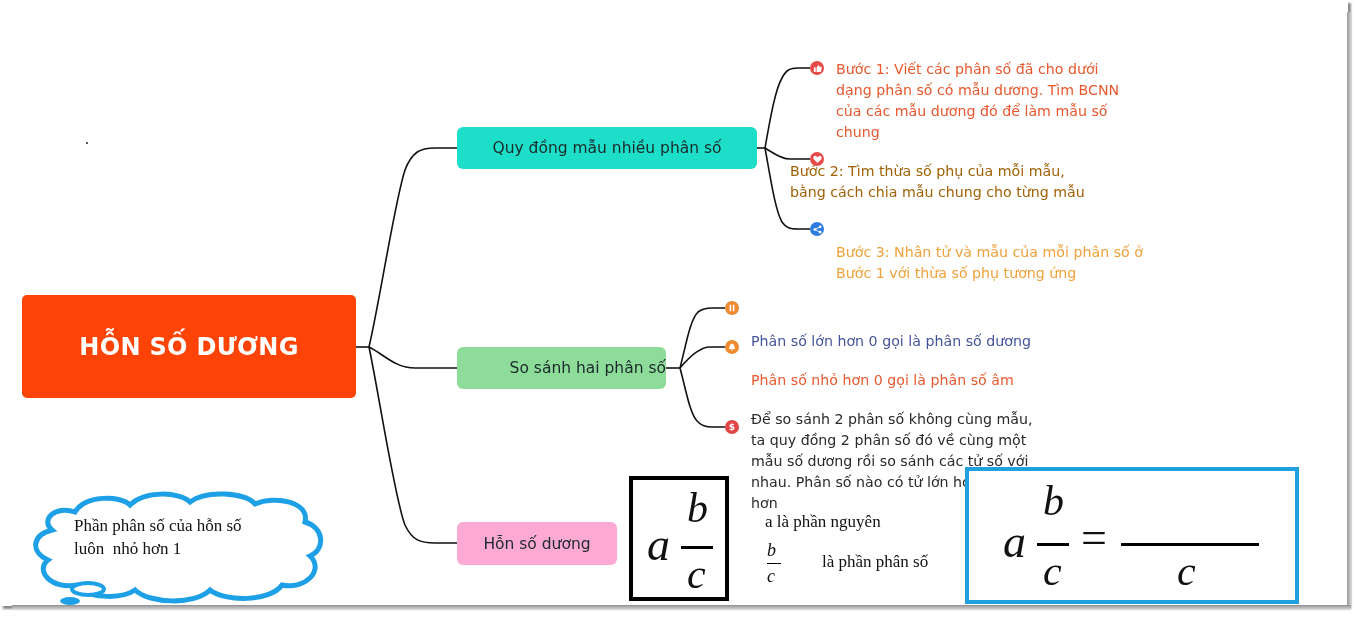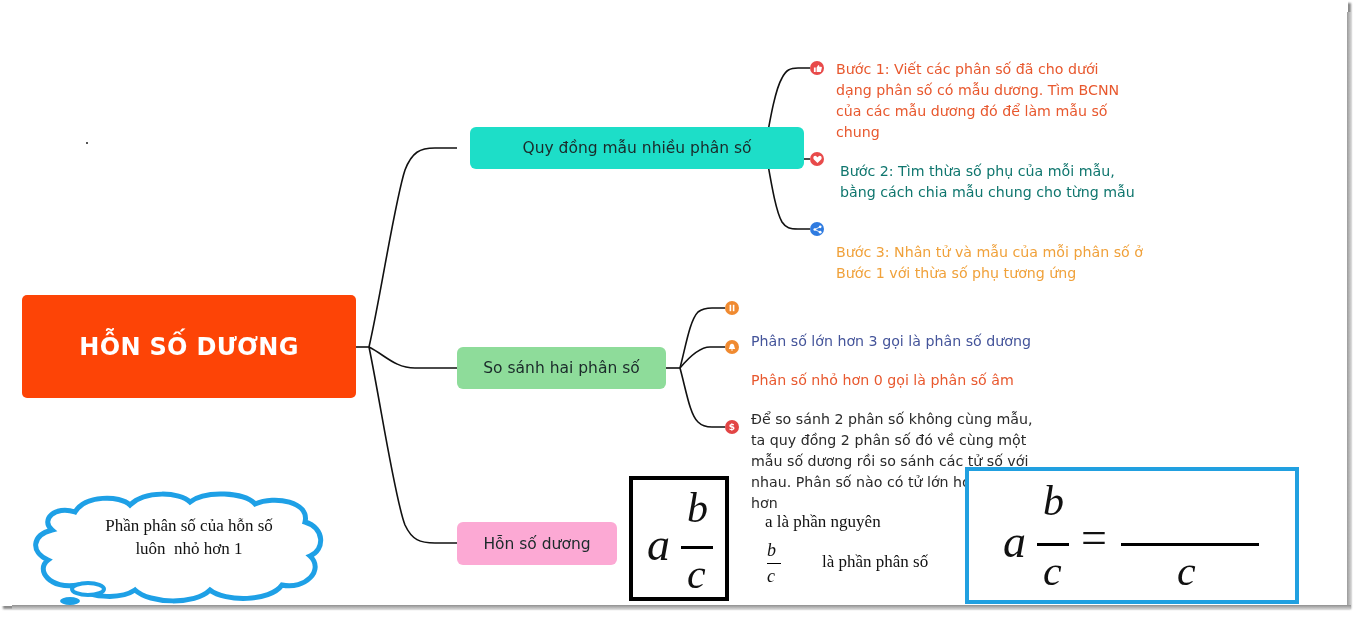--- a/index.html
+++ b/index.html
@@ -23,47 +23,47 @@
     background:#fd4406; border-radius:5px;
     color:#fff; font-weight:bold; font-size:24px; line-height:34px;
     display:flex; flex-direction:column; align-items:center; justify-content:center; text-align:center;
     font-family:"DejaVu Sans", sans-serif; letter-spacing:0.3px;
   }
   .branch {
     position:absolute; height:42px; border-radius:6px;
     display:flex; align-items:center; justify-content:center;
     font-size:15.5px; color:#1b2a2a; font-family:"DejaVu Sans", sans-serif;
   }
-  .b1 { left:457px; top:127px; width:334px; background:#1ddec8;margin-left:13px; }
-  .b2 { left:457px; top:347px; width:209px; background:#8edc9a; }
+  .b1 { left:457px; top:127px; width:300px; background:#1ddec8; }
+  .b2 { left:457px; top:347px; width:209px; background:#8edc9a;justify-content:flex-end; }
   .b3 { left:457px; top:522px; width:160px; height:43px; background:#fca9d4; }
 
   .leaf {
     position:absolute; font-size:14.2px; line-height:21px;
     font-family:"DejaVu Sans", sans-serif;
     margin-top:33px;
   }
   .leaf .txt { display:block; }
   .icon {
     position:absolute; width:14px; height:14px; border-radius:50%;
     display:flex; align-items:center; justify-content:center;
     color:#fff; font-size:9px; font-weight:bold; line-height:1;
   }
 
   .l1 { left:836px; top:26px; width:300px; color:#e8582e; }
-  .l2 { left:840px; top:128px; width:300px; color:#0f766e; }
+  .l2 { left:790px; top:128px; width:300px; color:#a16207; }
   .l3 { left:836px; top:209px; width:320px; color:#f0a13a; }
   .l4 { left:751px; top:298px; width:320px; color:#44549a; }
   .l5 { left:751px; top:337px; width:320px; color:#e8582e; }
   .l6 { left:751px; top:376px; width:300px; color:#2a2a2a; }
 
   .cloud { position:absolute; left:30px; top:490px; width:300px; height:118px; }
   .cloud-text {
     position:absolute; left:74px; top:514px; width:230px;
-    font-family:"Liberation Serif", "DejaVu Serif", serif; font-size:17px; line-height:23px; color:#111;text-align:center;
+    font-family:"Liberation Serif", "DejaVu Serif", serif; font-size:17px; line-height:23px; color:#111;
   }
 
   .math { font-family:"Liberation Serif", "DejaVu Serif", serif; font-style:italic; color:#111; }
 
   .mixed-box {
     position:absolute; left:629px; top:476px; width:100px; height:125px;
     border:4px solid #000; box-sizing:border-box; background:#fff;
   }
   .mixed-box .a { position:absolute; left:14px; top:38px; font-size:46px; }
   .mixed-box .num { position:absolute; left:54px; top:4px; font-size:42px; }
@@ -168,21 +168,21 @@
   <span class="txt">Bước 3: Nhân tử và mẫu của mỗi phân số ở Bước 1 với thừa số phụ tương ứng</span>
 </div>
 
 <div class="icon" style="left:725px;top:301px;background:#f08a30;">
   <svg width="8" height="8" viewBox="0 0 10 10">
       <rect x="2" y="1" width="2" height="8" fill="#fff"></rect>
       <rect x="6" y="1" width="2" height="8" fill="#fff"></rect>
     </svg>
 </div>
 <div class="leaf l4">
-  <span class="txt">Phân số lớn hơn 3 gọi là phân số dương</span>
+  <span class="txt">Phân số lớn hơn 0 gọi là phân số dương</span>
 </div>
 
 <div class="icon" style="left:725px;top:340px;background:#f08a30;">
   <svg width="8" height="8" viewBox="0 0 10 10">
       <path d="M5 1 C3 1,2 3,2 5 L1 7.5 H9 L8 5 C8 3,7 1,5 1 Z" fill="#fff"></path>
       <circle cx="5" cy="8.7" r="1" fill="#fff"></circle>
     </svg>
 </div>
 <div class="leaf l5">
   <span class="txt">Phân số nhỏ hơn 0 gọi là phân số âm</span>

